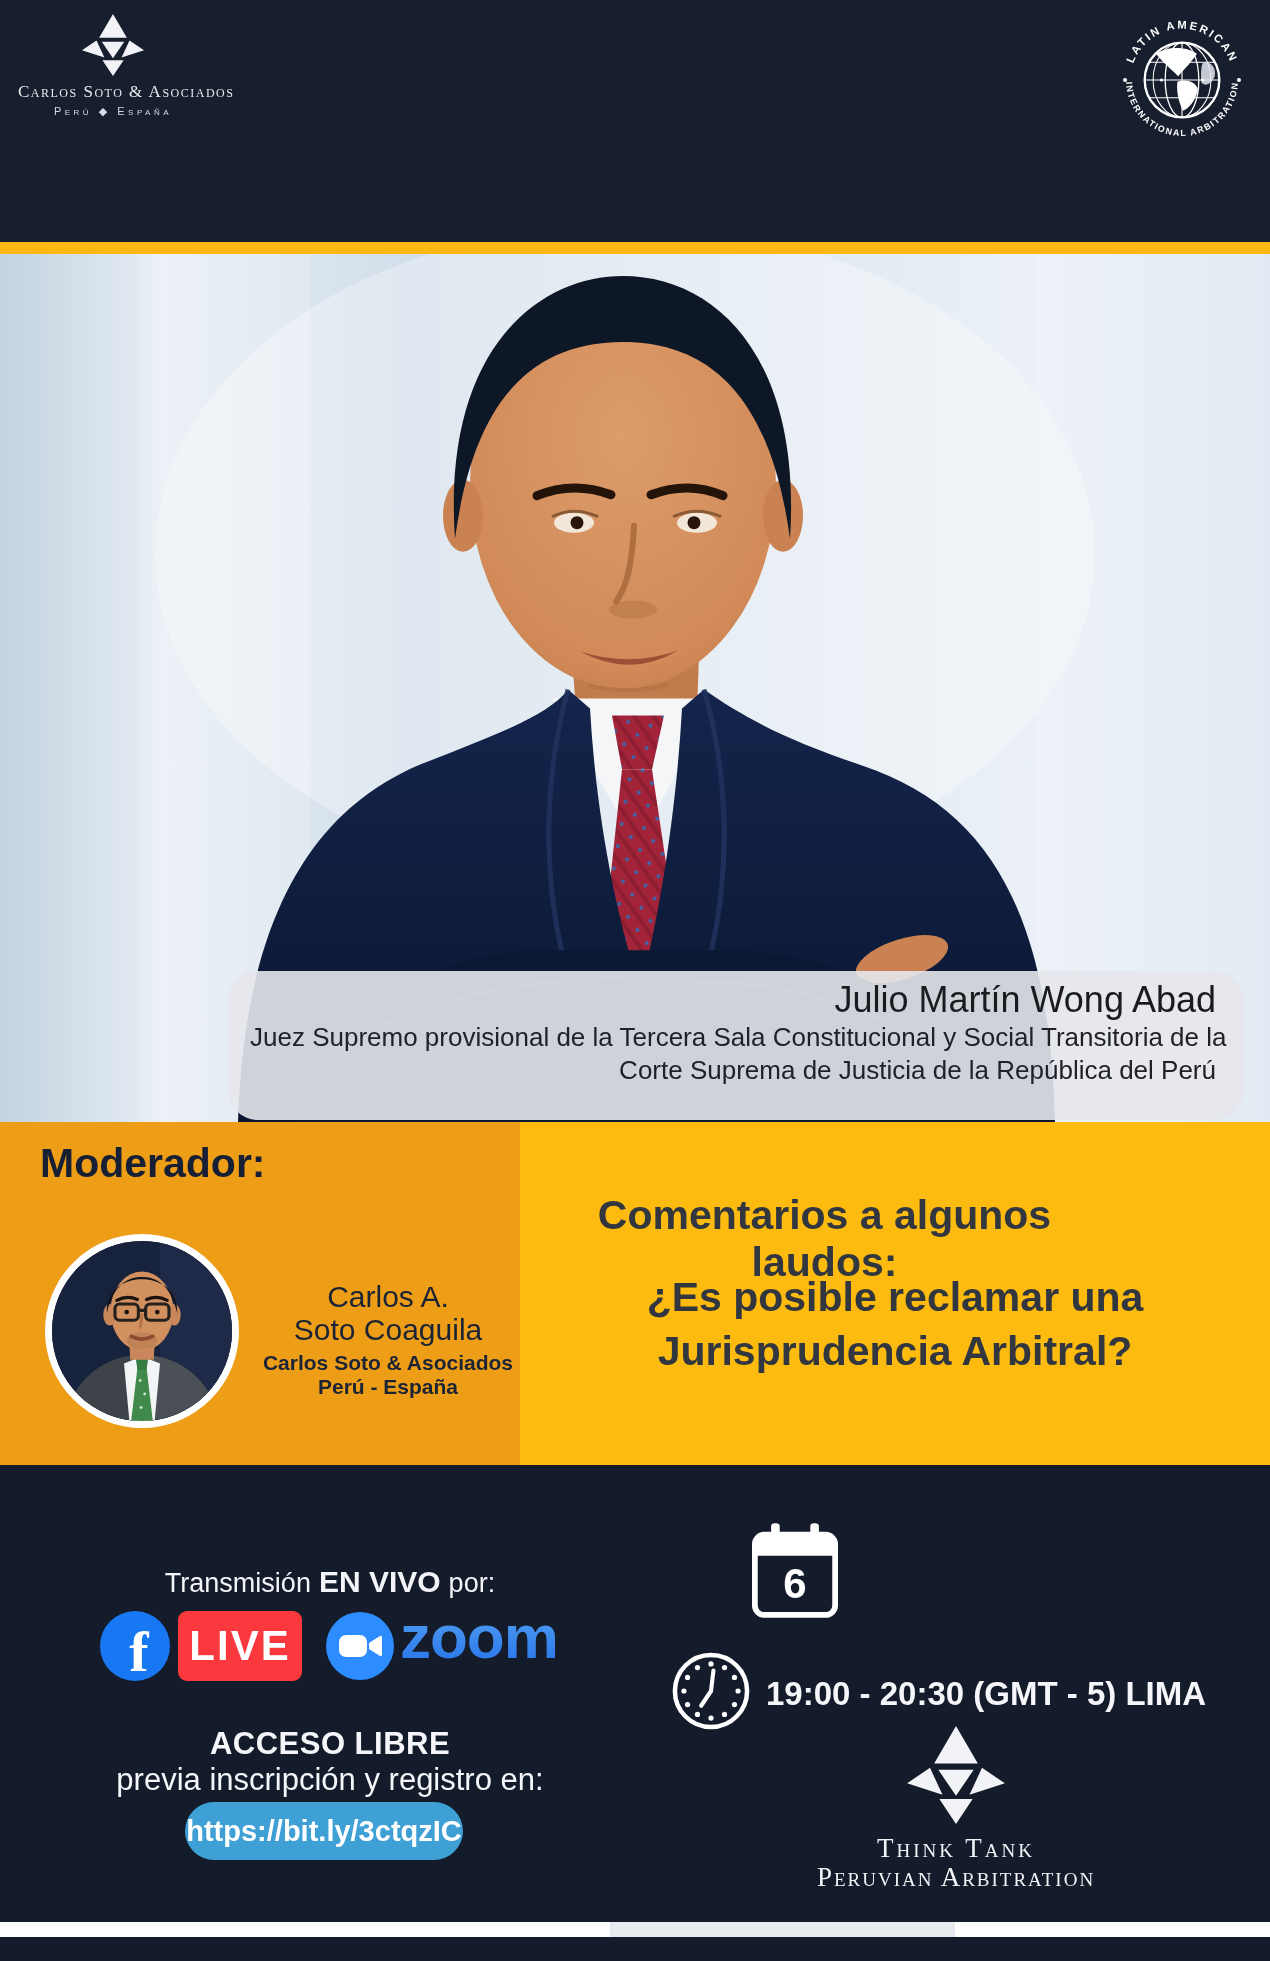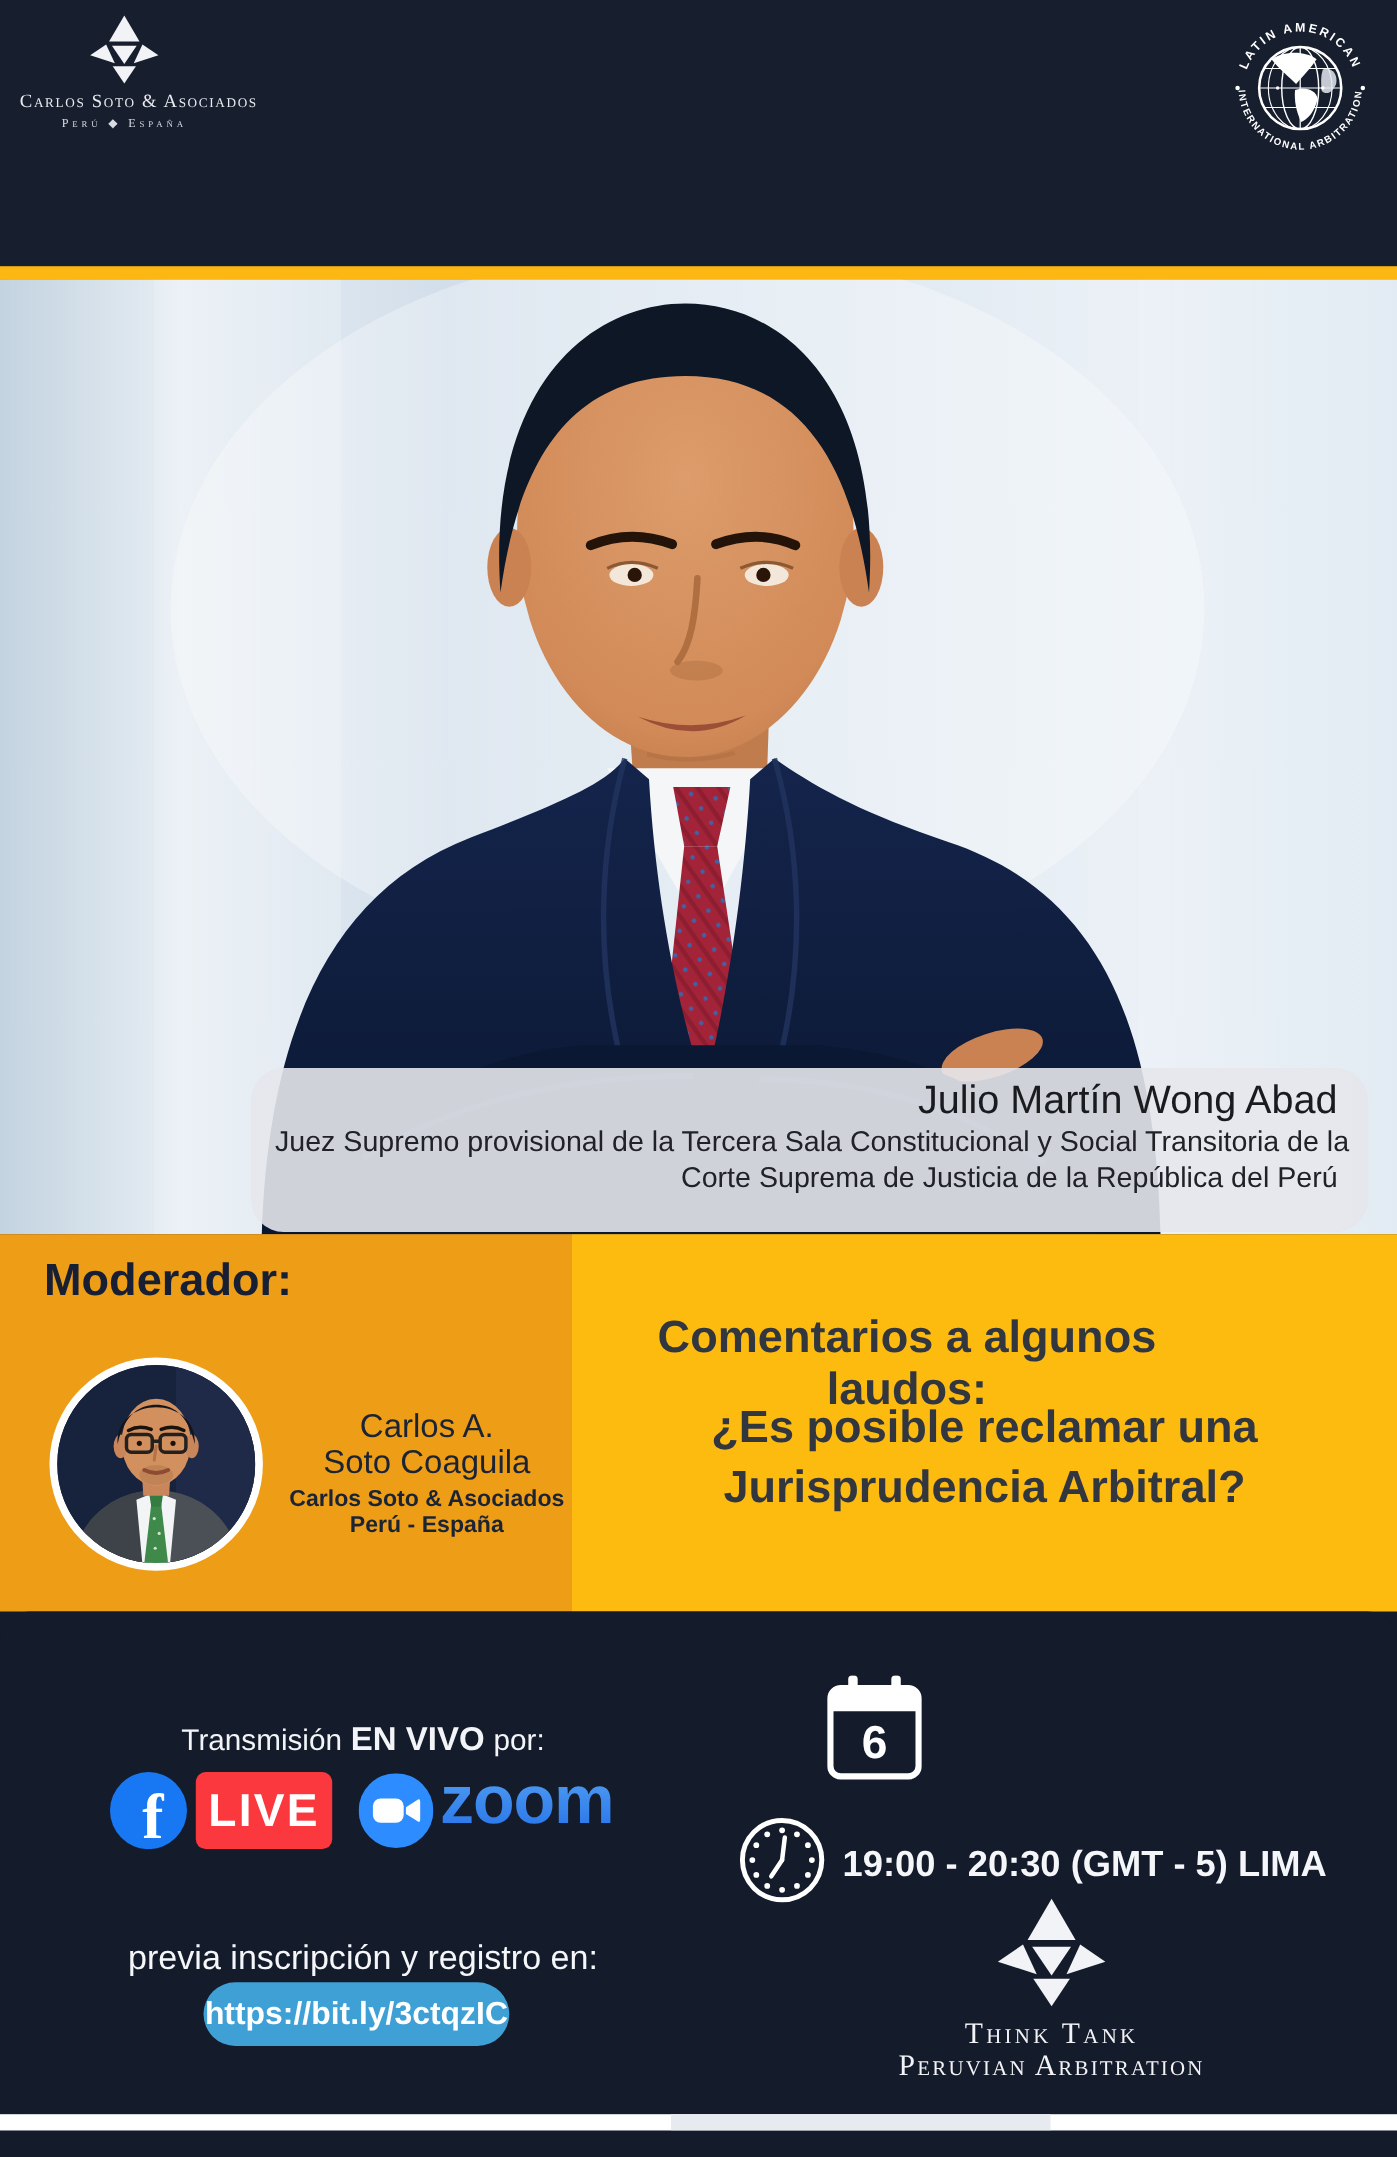--- a/index.html
+++ b/index.html
@@ -7,21 +7,21 @@
     position:relative;width:1270px;height:1961px;overflow:hidden;
     background:#141b2b;font-family:"Liberation Sans",sans-serif;
     -webkit-font-smoothing:antialiased;
   }
 
   
   .header{position:absolute;left:0;top:0;width:1270px;height:242px;background:#171e2e;}
   .brand{position:absolute;left:18px;top:12px;width:190px;text-align:center;color:#eceff3;}
   .brand .pyr{display:block;margin:0 auto 4px auto;}
   .brand-name{font-family:"Liberation Serif",serif;font-variant:small-caps;font-size:17px;letter-spacing:1.5px;white-space:nowrap;color:#e9ebef;}
-  .brand-tagline{font-family:Liberation Serif, serif;font-variant:small-caps;font-size:11px;letter-spacing:3.5px;margin-top:3px;color:#d8dbe1;white-space:nowrap;}
+  .brand-tagline{font-family:Liberation Sans, sans-serif;font-variant:small-caps;font-size:11px;letter-spacing:3.5px;margin-top:3px;color:#d8dbe1;white-space:nowrap;}
   .event-title{
     position:absolute;left:0;top:42px;width:1045px;margin:0;text-align:center;
     font-family:"DejaVu Serif",serif;font-style:italic;font-weight:500;
     font-size:78px;color:#f8f1f6;letter-spacing:1px;white-space:nowrap;
   }
   .globe{position:absolute;right:18px;top:10px;}
 
   .gold-strip{position:absolute;left:0;top:242px;width:1270px;height:12px;background:#fcb712;}
 
   
@@ -279,20 +279,21 @@
 
     <div class="live-badge">LIVE</div>
 
     <svg class="zoom-circle" width="68" height="68" viewBox="0 0 68 68" aria-hidden="true">
       <circle cx="34" cy="34" r="34" fill="#2d8cff"></circle>
       <rect x="13" y="23" width="28" height="22" rx="7" fill="#ffffff"></rect>
       <path d="M43,31 L54,24 Q56,23 56,26 L56,42 Q56,45 54,44 L43,37 Z" fill="#ffffff"></path>
     </svg>
     <div class="zoom-word">zoom</div>
 
+    <div class="acceso">ACCESO LIBRE</div>
     <div class="acceso-sub">previa inscripción y registro en:</div>
     <div class="url-pill">https://bit.ly/3ctqzIC</div>
 
     <svg class="cal-icon" width="86" height="96" viewBox="0 0 90 100" aria-hidden="true">
       <rect x="20" y="0" width="9" height="20" rx="3.5" fill="#ffffff"></rect>
       <rect x="61" y="0" width="9" height="20" rx="3.5" fill="#ffffff"></rect>
       <path d="M3,22 A10,10 0 0 1 13,12 L77,12 A10,10 0 0 1 87,22 L87,34 L3,34 Z" fill="#ffffff"></path>
       <rect x="3" y="12" width="84" height="84" rx="10" fill="none" stroke="#ffffff" stroke-width="6"></rect>
       <text x="45" y="78" font-size="44" font-weight="bold" fill="#ffffff" text-anchor="middle" font-family="Liberation Sans,sans-serif">6</text>
     </svg>

